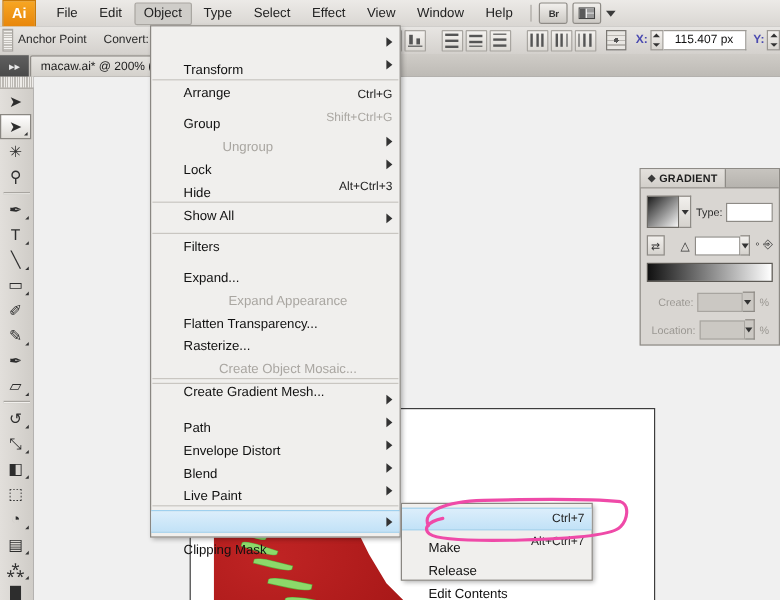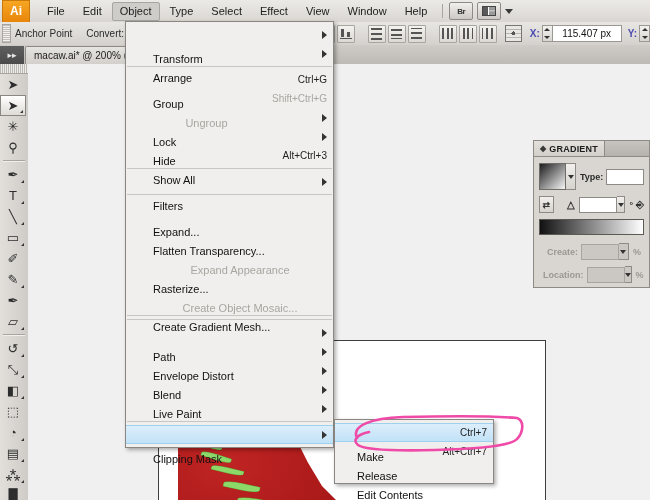--- a/index.html
+++ b/index.html
@@ -130,21 +130,21 @@
   .gpanel{
     position:absolute;left:533px;top:140px;width:117px;height:148px;
     background:#d9d6d2;border:1px solid #8e8b86;box-sizing:border-box;
   }
   .gp-tabrow{height:15px;display:flex;background:linear-gradient(#c7c4bf,#b6b3ae);border-bottom:1px solid #8e8b86;}
   .gp-tab{background:linear-gradient(#e4e1dd,#d2cfca);padding:0 6px;display:flex;align-items:center;
     font-size:9px;font-weight:bold;color:#1d1d1d;border-right:1px solid #8e8b86;letter-spacing:.2px;}
   .gp-tab .arrows{font-size:8px;margin-right:3px;color:#3a3a3a;}
   .gp-tabrest{flex:1;}
   .gp-body{padding:6px 5px;}
-  .gp-row{display:flex;align-items:center;margin-bottom:6px;font-weight:bold;}
+  .gp-row{display:flex;align-items:center;margin-bottom:6px;}
   .swatch{width:25px;height:25px;border:1px solid #6f6c67;
     background:linear-gradient(135deg,#1d1d1d,#f6f6f6);}
   .swatch-arrow{width:9px;height:25px;border:1px solid #8e8b86;border-left:none;
     background:linear-gradient(#f2f0ed,#d6d3ce);display:flex;align-items:center;justify-content:center;}
   .mini-caret{width:0;height:0;border-left:3px solid transparent;border-right:3px solid transparent;border-top:4px solid #333;}
   .gp-lbl{font-size:9px;color:#2b2b2b;margin:0 3px 0 4px;}
   .gp-lbl.dim{color:#9b9893;}
   .gp-inp{height:14px;border:1px solid #8e8b86;background:#fff;flex:1;}
   .gp-inp.sm{width:34px;flex:none;display:flex;align-items:center;justify-content:flex-end;padding-right:2px;}
   .gp-inp.dimbg{background:#cbc8c3;border-color:#a8a5a0;}
@@ -437,25 +437,25 @@
       </div>
       <div class="msep"></div>
       <div class="mrow">
         <span class="lbl">Filters</span>
         <span class="arr"></span>
       </div>
       <div class="msep"></div>
       <div class="mrow">
         <span class="lbl">Expand...</span>
       </div>
-      <div class="mrow">
-        <span class="lbl">Flatten Transparency...</span>
-      </div>
       <div class="mrow dim">
         <span class="lbl">Expand Appearance</span>
+      </div>
+      <div class="mrow">
+        <span class="lbl">Flatten Transparency...</span>
       </div>
       <div class="mrow">
         <span class="lbl">Rasterize...</span>
       </div>
       <div class="mrow dim">
         <span class="lbl">Create Object Mosaic...</span>
       </div>
       <div class="mrow">
         <span class="lbl">Create Gradient Mesh...</span>
       </div>

